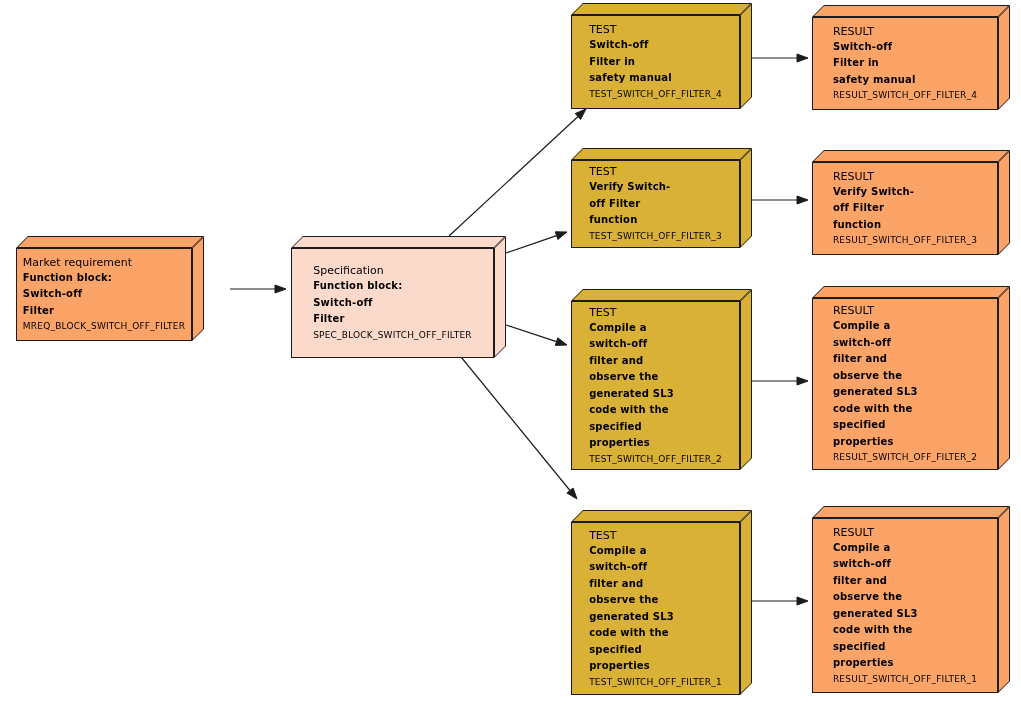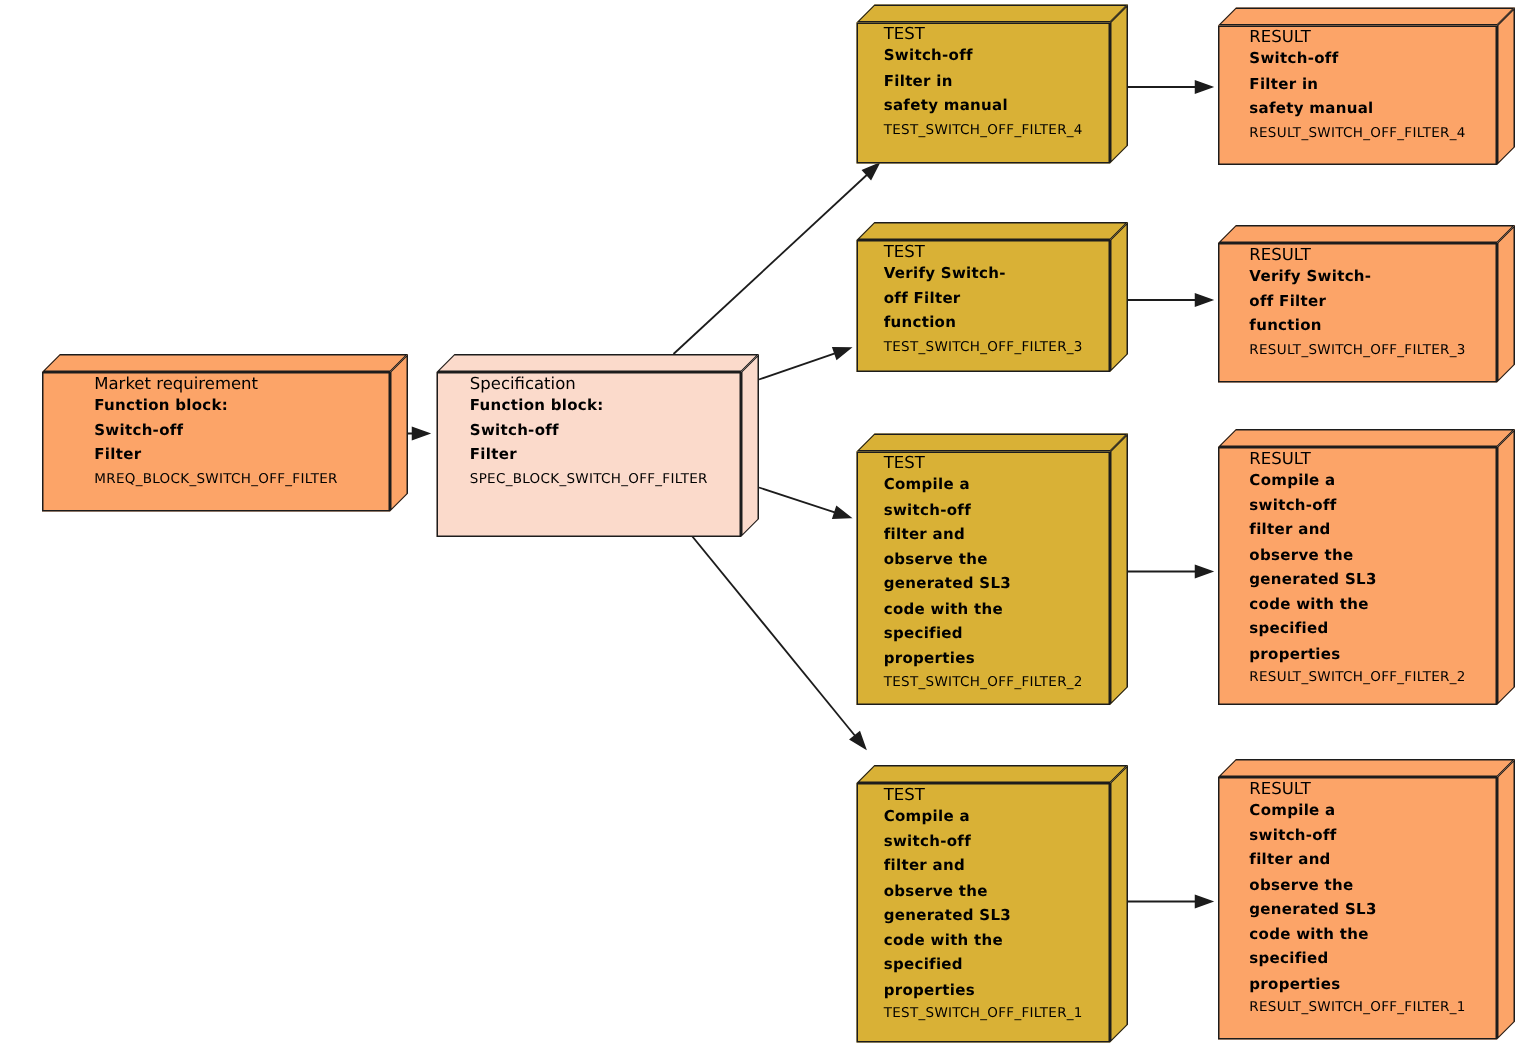--- a/index.html
+++ b/index.html
@@ -22,21 +22,21 @@
   .face-top {
     left: 0; top: 0; height: 12px; width: calc(100% - 12px);
     transform: skewX(-45deg); transform-origin: 0 100%;
   }
   .face-side {
     top: 0; left: calc(100% - 12px); width: 12px; height: calc(100% - 12px);
     transform: skewY(-45deg); transform-origin: 100% 0;
   }
   .face-front {
     left: 0; top: 12px; width: calc(100% - 12px); height: calc(100% - 12px);
-    display: flex; flex-direction: column; align-items: center;
+    display: flex; flex-direction: column; justify-content: center; align-items: center;
   }
   .txt { width: max-content; max-width: 96%; text-align: left; }
   .kind   { font-size: 11px; line-height: 14px; }
   .title  { font-size: 10px; line-height: 16.5px; font-weight: 700; white-space: pre-line; letter-spacing: 0.2px; }
   .idline { font-size: 9px;  line-height: 13px; letter-spacing: 0.2px; margin-top: 1px; }
 </style>
 </head>
 <body>
 
 <div id="canvas">
@@ -73,21 +73,21 @@
     <g>
       <line x1="752" y1="381" x2="798" y2="381"></line>
       <polygon points="808,381 797,377 797,385"></polygon>
     </g>
     <g>
       <line x1="752" y1="601" x2="798" y2="601"></line>
       <polygon points="808,601 797,597 797,605"></polygon>
     </g>
   </svg>
 
-  <div class="box" style="left: 28px; top: 236px; width: 244px; height: 105px; border-radius: 21px; --fill: #FCA468;">
+  <div class="box" style="left: 16px; top: 236px; width: 188px; height: 105px; border-radius: 21px; --fill: #FCA468;">
     <div class="face face-top"></div>
     <div class="face face-side"></div>
     <div class="face face-front">
       <div class="txt">
         <div class="kind">Market requirement</div>
         <div class="title">Function block:
 Switch-off
 Filter</div>
         <div class="idline">MREQ_BLOCK_SWITCH_OFF_FILTER</div>
       </div>

